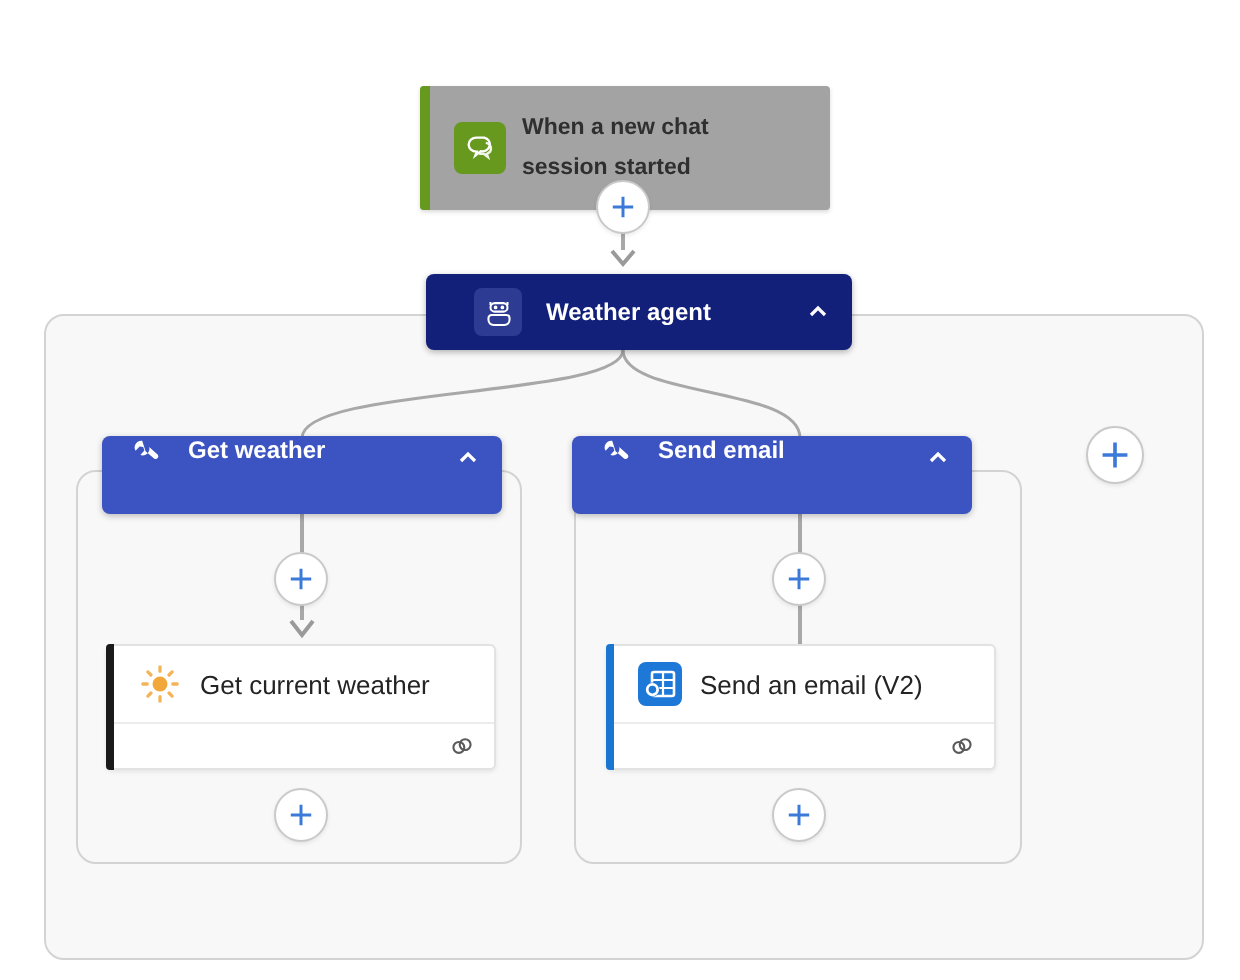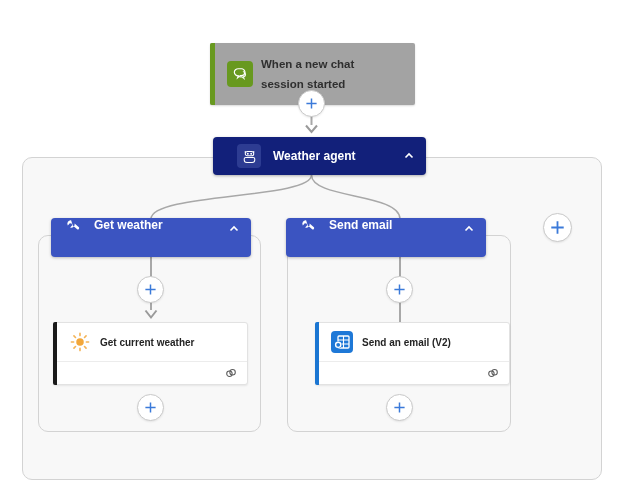--- a/index.html
+++ b/index.html
@@ -66,28 +66,28 @@
         align-items:center;justify-content:center;flex:0 0 auto;}
   .tool-hdr .h-label{margin-left:13px;font-size:12px;font-weight:bold;color:#ffffff;flex:1;}
 
   
   .card{
     position:absolute;top:322px;width:195px;height:63px;background:#ffffff;
     border:1px solid #e2e2e2;border-radius:3px;box-sizing:border-box;
     box-shadow:0 1px 2px rgba(0,0,0,.08);cursor:pointer;
   }
   .card.left{left:53px;}
-  .card.right{left:303px;margin-left:12px;}
+  .card.right{left:303px;}
   .card .accent{position:absolute;left:-1px;top:-1px;bottom:-1px;width:4px;border-radius:2px 0 0 2px;}
   .card.left .accent{background:#1a1a1a;}
   .card.right .accent{background:#1b76d2;}
   .card .row{height:38px;display:flex;align-items:center;}
   .card .c-icon{margin-left:14px;width:24px;height:24px;display:flex;
         align-items:center;justify-content:center;flex:0 0 auto;}
-  .card .c-label{margin-left:8px;font-size:10px;font-weight:700;color:#242424;}
+  .card .c-label{margin-left:8px;font-size:13px;font-weight:400;color:#242424;}
   .card .foot{
     height:22px;border-top:1px solid #ececec;display:flex;
     align-items:center;justify-content:flex-end;padding-right:9px;
   }
 
   
   .plus{
     position:absolute;width:27px;height:27px;border-radius:50%;
     background:#ffffff;border:1px solid #c9c9c9;box-sizing:border-box;
     display:flex;align-items:center;justify-content:center;cursor:pointer;

